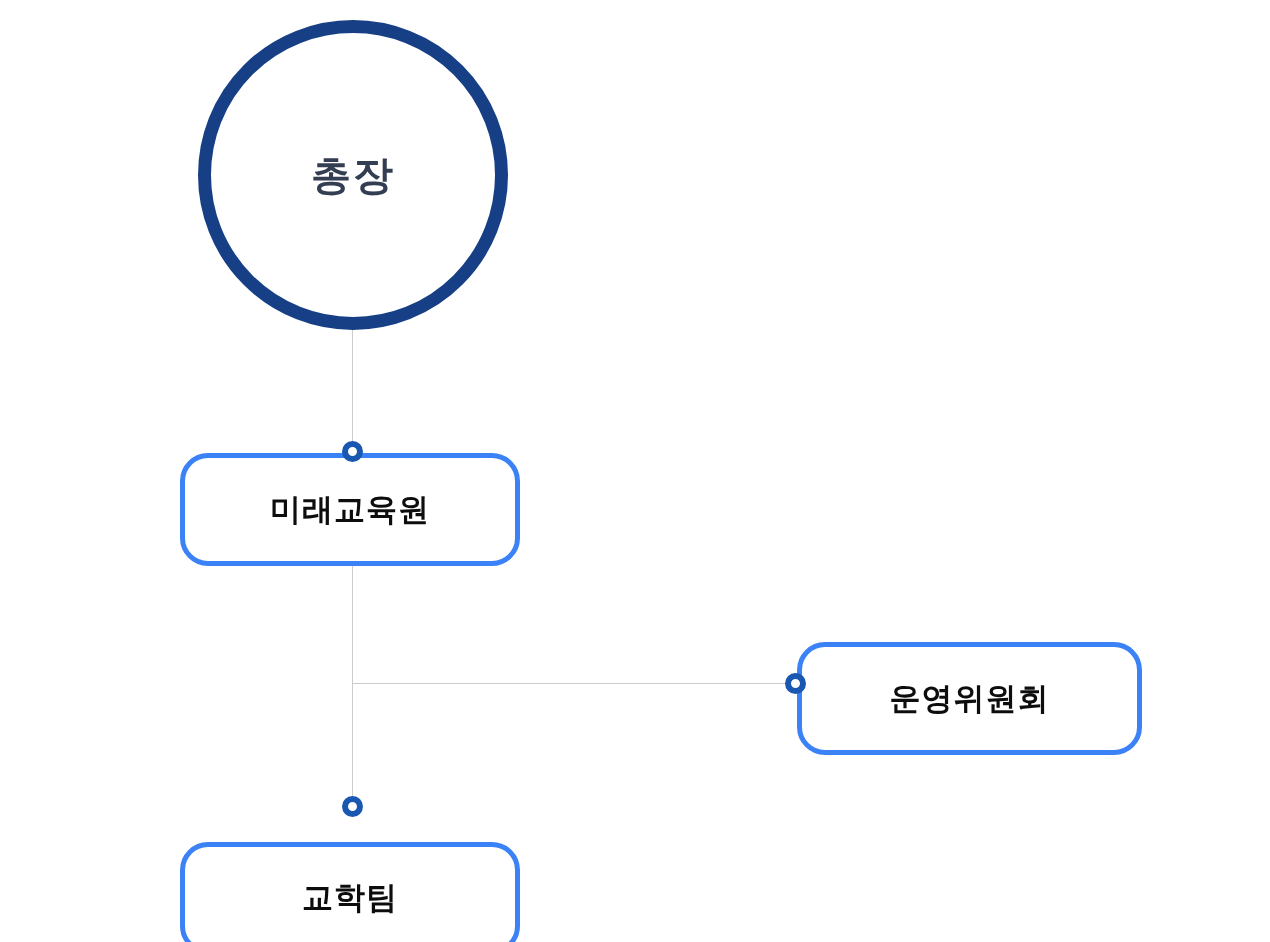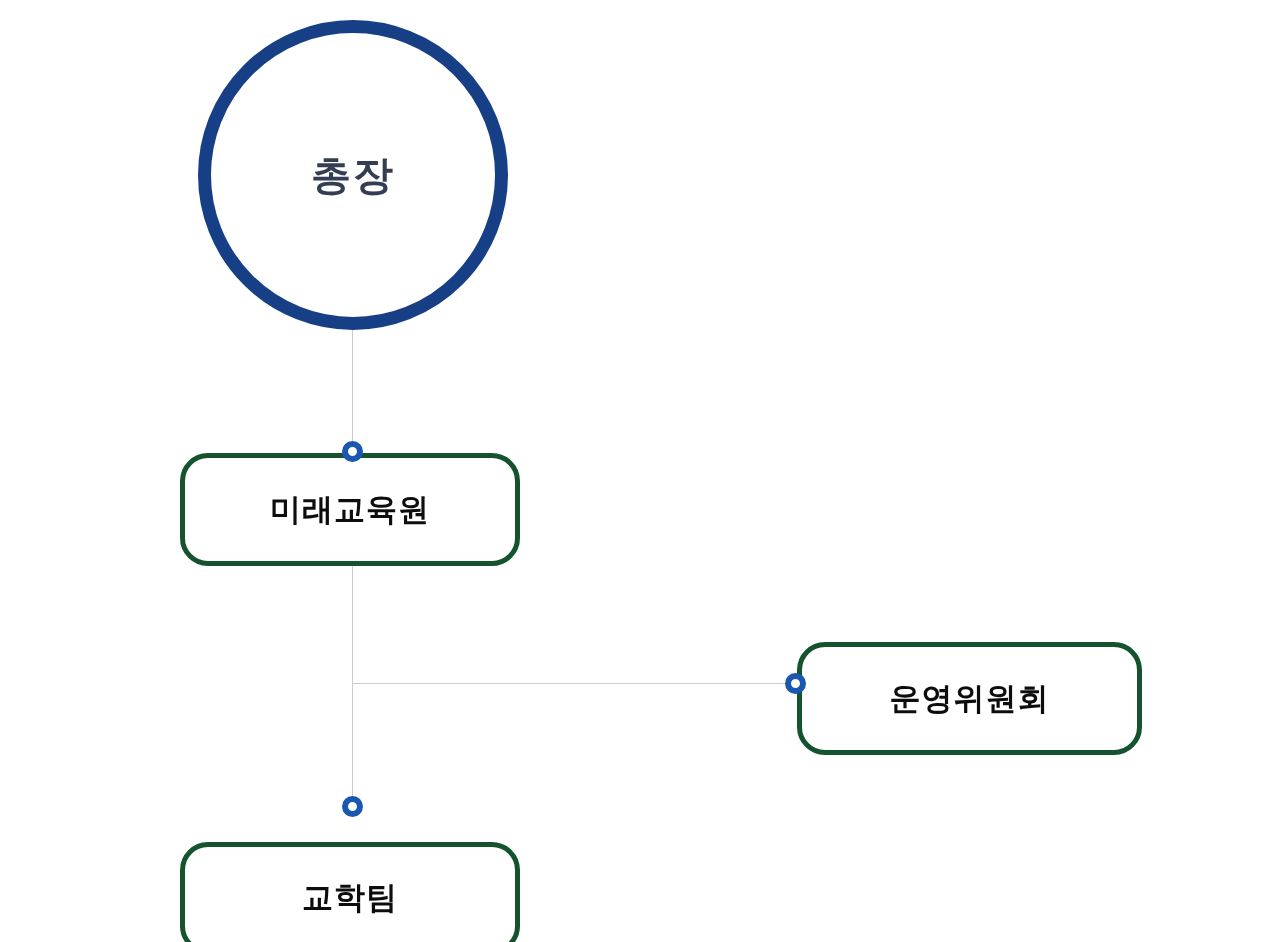--- a/index.html
+++ b/index.html
@@ -45,21 +45,21 @@
     border: 13px solid #173f85;
     border-radius: 50%;
     color: #333e52;
     font-size: 40px;
     font-weight: bold;
     letter-spacing: 2px;
   }
   .dept {
     width: 340px;
     height: 113px;
-    border: 5px solid #14532d;
+    border: 5px solid #3b82f6;
     border-radius: 28px;
     color: #0d0d0d;
     font-size: 31px;
     font-weight: bold;
     letter-spacing: 1px;
   }
   #node-mirae { left: 180px; top: 453px; }
   #node-unyeong { left: 797px; top: 625px; width: 345px; margin-top: 17px; }
   #node-gyohak { left: 180px; top: 842px; height: 112px; align-items: center; }
 

